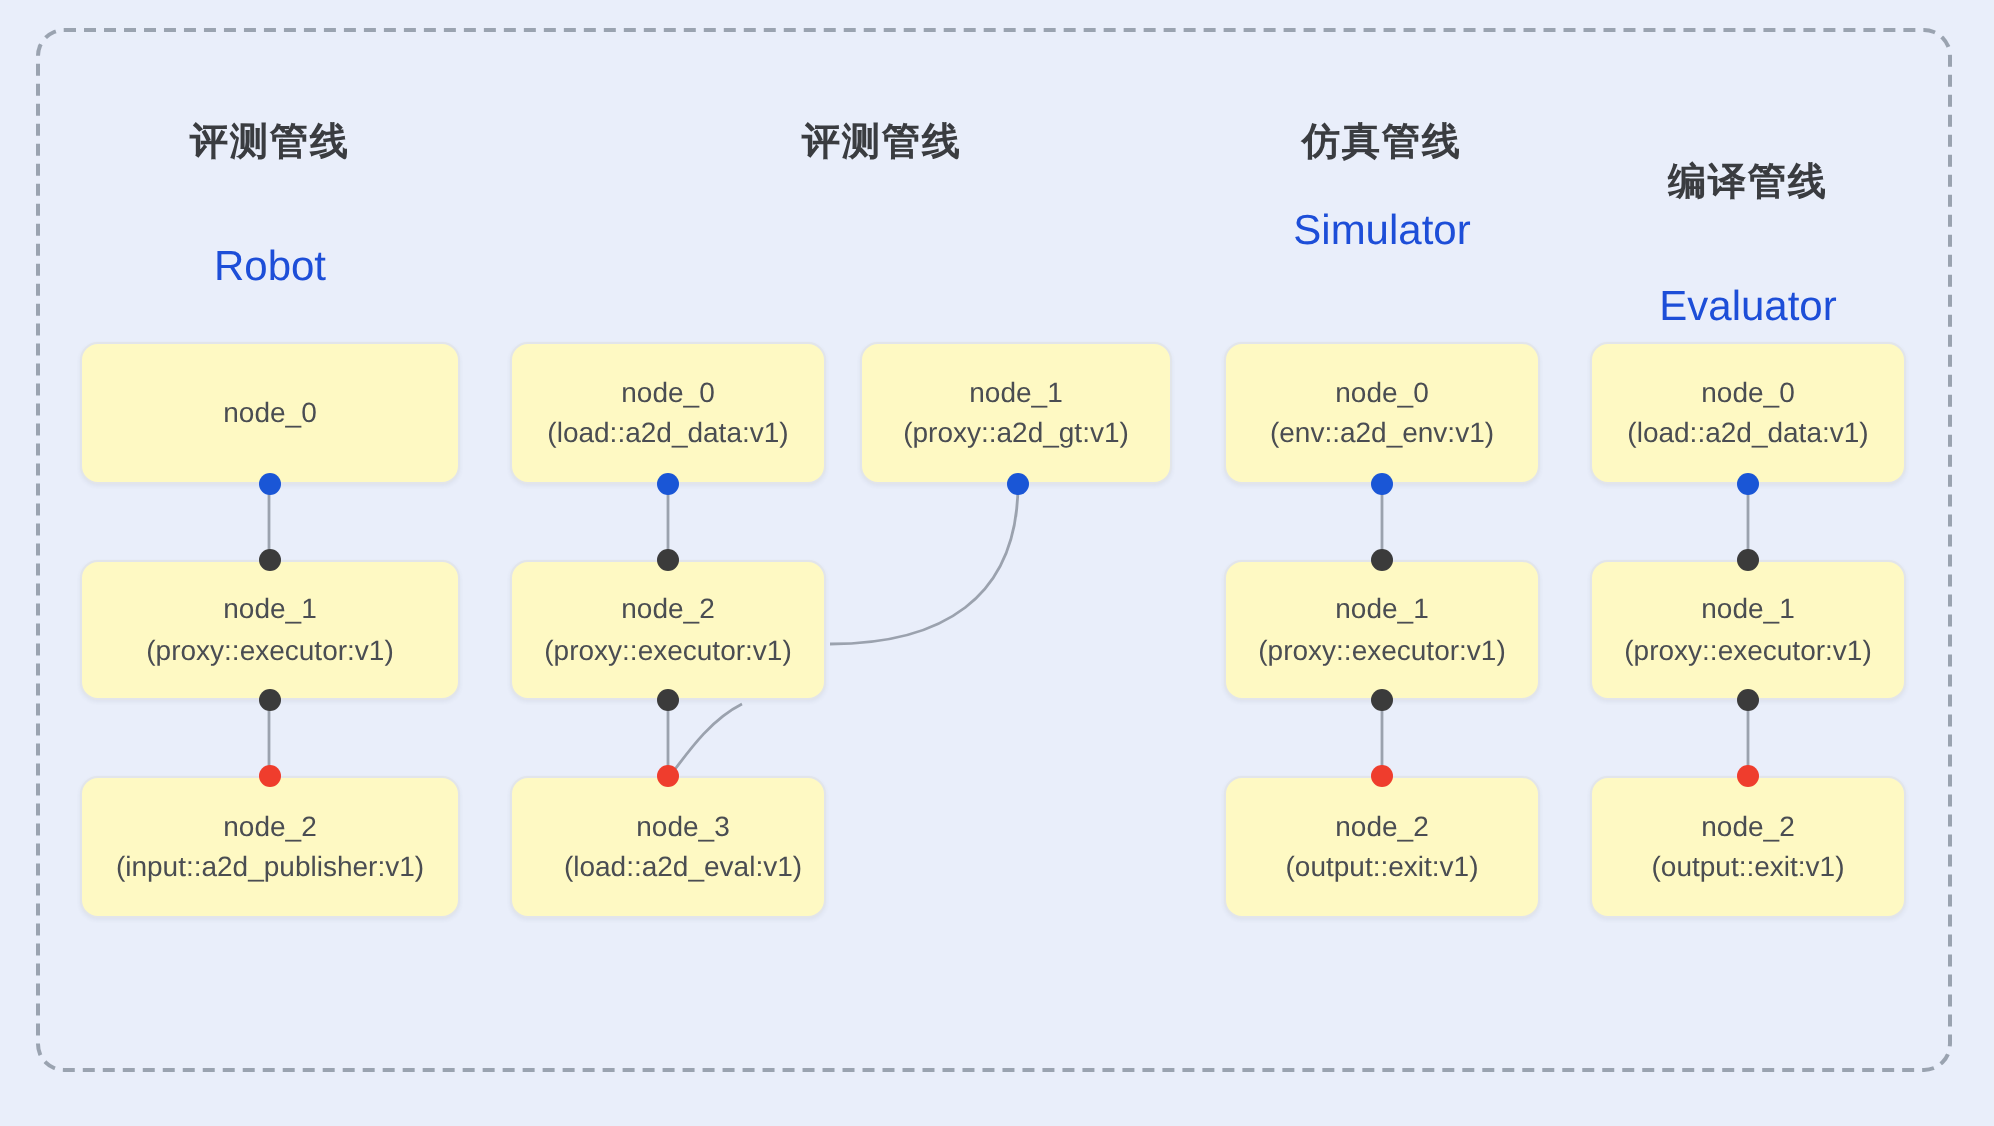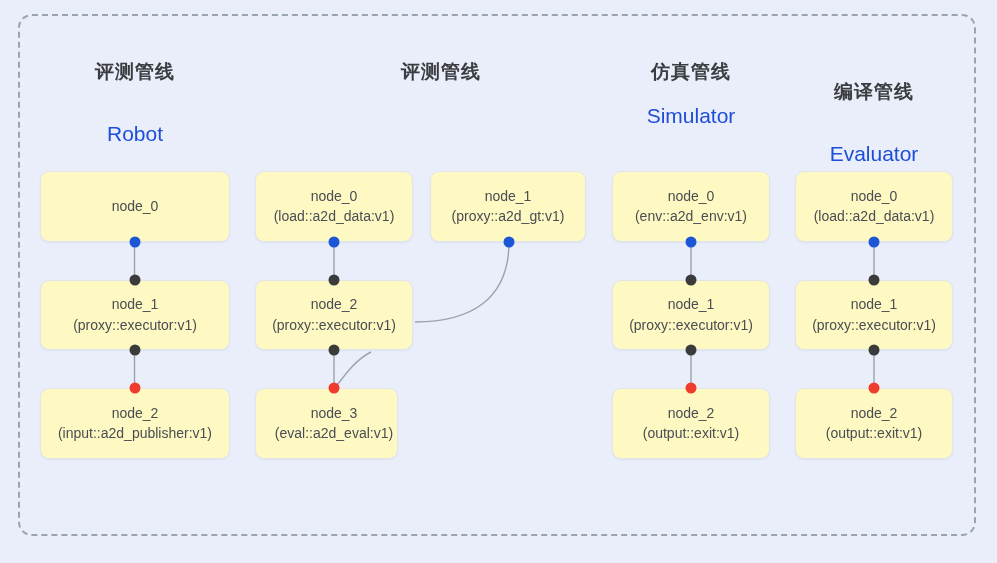--- a/index.html
+++ b/index.html
@@ -184,23 +184,23 @@
   </div>
   <div class="port port-in-blue" style="left:509px; top:242px;"></div>
 
   <div class="node" style="left:255px; top:280px; width:158px; height:70px;">
     <div class="node-name">node_2</div>
     <div class="node-type">(proxy::executor:v1)</div>
   </div>
   <div class="port port-black" style="left:334px; top:280px;"></div>
   <div class="port port-black" style="left:334px; top:350px;"></div>
 
-  <div class="node" style="left:255px; top:388px; width:143px; height:71px;padding-left:15px;">
+  <div class="node" style="left:255px; top:388px; width:158px; height:71px;padding-left:15px;">
     <div class="node-name">node_3</div>
-    <div class="node-type">(eval::a2d_eval:v1)</div>
+    <div class="node-type">(load::a2d_eval:v1)</div>
   </div>
   <div class="port port-red" style="left:334px; top:388px;"></div>
 
   <div class="node" style="left:612px; top:171px; width:158px; height:71px;">
     <div class="node-name">node_0</div>
     <div class="node-type">(env::a2d_env:v1)</div>
   </div>
   <div class="port port-in-blue" style="left:691px; top:242px;"></div>
 
   <div class="node" style="left:612px; top:280px; width:158px; height:70px;">

